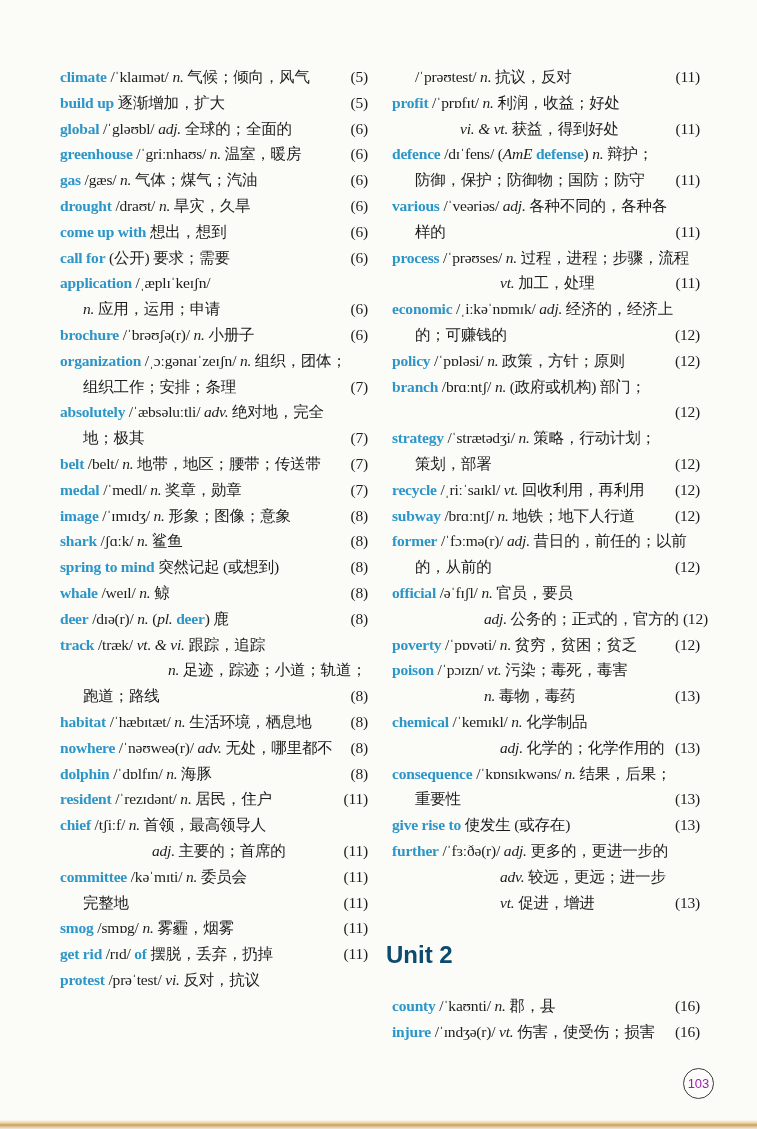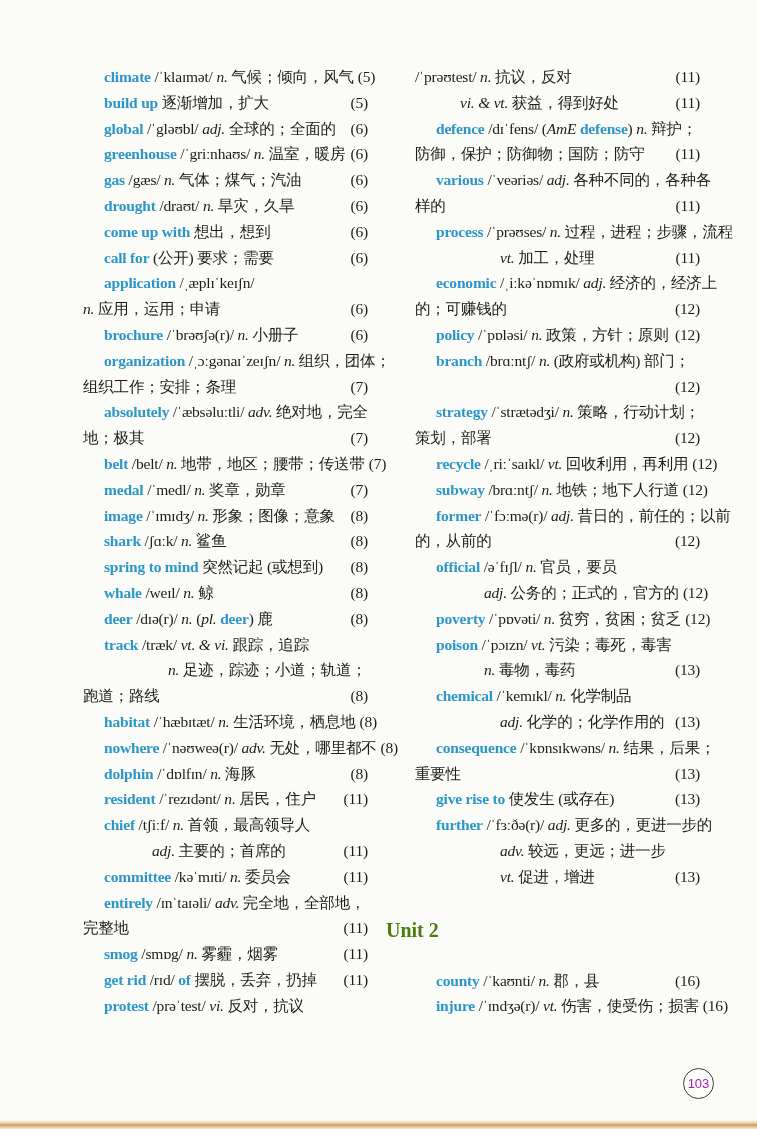--- a/index.html
+++ b/index.html
@@ -8,33 +8,33 @@
     background:#fbfbf8;
     font-family:"Liberation Serif","DejaVu Serif",serif;
     font-size:15.5px;color:#1c1c1c;letter-spacing:-0.2px;
   }
   .page{position:absolute;inset:0;}
   .col{position:absolute;top:64px;width:308px;}
   .col-left{left:60px;}
   .col-right{left:392px;}
   .entry{margin:0;}
   .line{display:flex;align-items:baseline;height:25.8px;line-height:25.8px;white-space:pre;}
-  .ind0{padding-left:0;margin-left:44px;}
+  .ind0{padding-left:0;}
   .ind1{padding-left:23px;justify-content:flex-end;}
   .ind2{padding-left:68px;}
   .ind3{padding-left:92px;}
   .ind4{padding-left:108px;}
   .ind5{padding-left:140px;}
   .s-b{color:#2d96c8;font-weight:bold;}
   .s-i{font-style:italic;}
   .s-t{}
   .pg{margin-left:auto;padding-left:4px;color:#1c1c1c;}
   .unit-heading{
-    font-family:Liberation Serif, serif;
-    font-weight:bold;font-size:20px;line-height:32px;color:#4d7c0f;
+    font-family:Liberation Sans, sans-serif;
+    font-weight:bold;font-size:24px;line-height:32px;color:#0c4a6e;
     margin:24px 0 22px -6px;letter-spacing:0;
   }
   .page-badge{
     position:absolute;left:683px;top:1068px;width:29px;height:29px;
     border:1.5px solid #3c3c3c;border-radius:50%;
     display:flex;align-items:center;justify-content:center;
     font-family:"Liberation Sans","DejaVu Sans",sans-serif;
     font-size:13px;color:#a21caf;letter-spacing:0;background:#fdfdfb;
   }
   .page-edge{
@@ -125,39 +125,39 @@
         <div class="line ind0"><span class="txt"><span class="s-b">resident</span><span class="s-t"> /ˈrezɪdənt/ </span><span class="s-i">n.</span><span class="s-t"> 居民，住户</span></span><span class="pg">(11)</span></div>
       </div>
       <div class="entry">
         <div class="line ind0"><span class="txt"><span class="s-b">chief</span><span class="s-t"> /tʃiːf/ </span><span class="s-i">n.</span><span class="s-t"> 首领，最高领导人</span></span></div>
         <div class="line ind3"><span class="txt"><span class="s-i">adj.</span><span class="s-t"> 主要的；首席的</span></span><span class="pg">(11)</span></div>
       </div>
       <div class="entry">
         <div class="line ind0"><span class="txt"><span class="s-b">committee</span><span class="s-t"> /kəˈmɪti/ </span><span class="s-i">n.</span><span class="s-t"> 委员会</span></span><span class="pg">(11)</span></div>
       </div>
       <div class="entry">
-        <div class="line ind0"><span class="txt"><span class="s-b">entirely</span><span class="s-t"> /ɪnˈtaɪəli/ </span><span class="s-i">adv.</span><span class="s-t"> 完全地，全部地，</span></span></div>
         <div class="line ind1"><span class="txt"><span class="s-t">完整地</span></span><span class="pg">(11)</span></div>
       </div>
       <div class="entry">
         <div class="line ind0"><span class="txt"><span class="s-b">smog</span><span class="s-t"> /smɒg/ </span><span class="s-i">n.</span><span class="s-t"> 雾霾，烟雾</span></span><span class="pg">(11)</span></div>
       </div>
       <div class="entry">
         <div class="line ind0"><span class="txt"><span class="s-b">get rid</span><span class="s-t"> /rɪd/ </span><span class="s-b">of</span><span class="s-t"> 摆脱，丢弃，扔掉</span></span><span class="pg">(11)</span></div>
       </div>
       <div class="entry">
         <div class="line ind0"><span class="txt"><span class="s-b">protest</span><span class="s-t"> /prəˈtest/ </span><span class="s-i">vi.</span><span class="s-t"> 反对，抗议</span></span></div>
       </div>
     </div>
   <div class="col col-right" id="col-right">
     <div id="right-top">
         <div class="entry">
           <div class="line ind1"><span class="txt"><span class="s-t">/ˈprəʊtest/ </span><span class="s-i">n.</span><span class="s-t"> 抗议，反对</span></span><span class="pg">(11)</span></div>
         </div>
         <div class="entry">
+          <div class="line ind0"><span class="txt"><span class="s-b">profit</span><span class="s-t"> /ˈprɒfɪt/ </span><span class="s-i">n.</span><span class="s-t"> 利润，收益；好处</span></span></div>
           <div class="line ind2"><span class="txt"><span class="s-i">vi. &amp; vt.</span><span class="s-t"> 获益，得到好处</span></span><span class="pg">(11)</span></div>
         </div>
         <div class="entry">
           <div class="line ind0"><span class="txt"><span class="s-b">defence</span><span class="s-t"> /dɪˈfens/ (</span><span class="s-i">AmE </span><span class="s-b">defense</span><span class="s-t">) </span><span class="s-i">n.</span><span class="s-t"> 辩护；</span></span></div>
           <div class="line ind1"><span class="txt"><span class="s-t">防御，保护；防御物；国防；防守</span></span><span class="pg">(11)</span></div>
         </div>
         <div class="entry">
           <div class="line ind0"><span class="txt"><span class="s-b">various</span><span class="s-t"> /ˈveəriəs/ </span><span class="s-i">adj.</span><span class="s-t"> 各种不同的，各种各</span></span></div>
           <div class="line ind1"><span class="txt"><span class="s-t">样的</span></span><span class="pg">(11)</span></div>
         </div>

